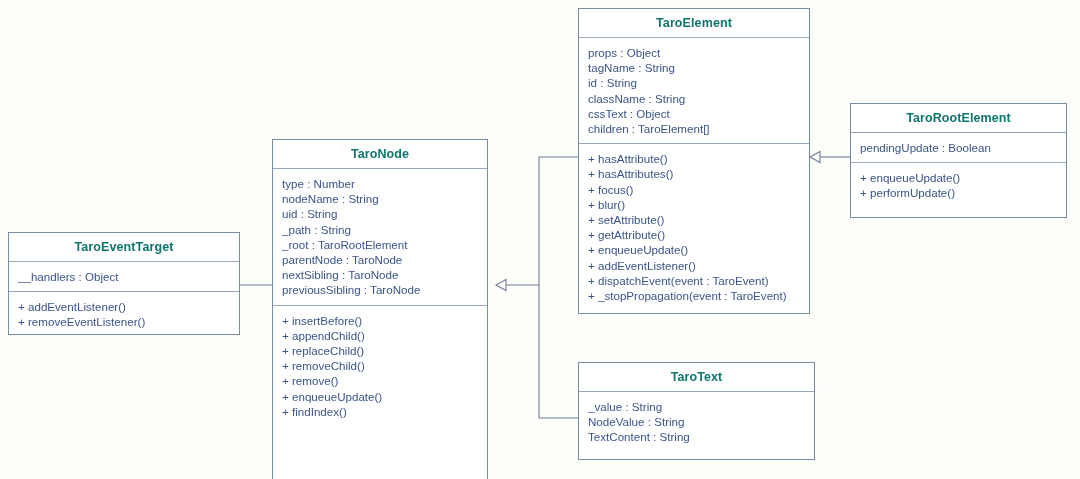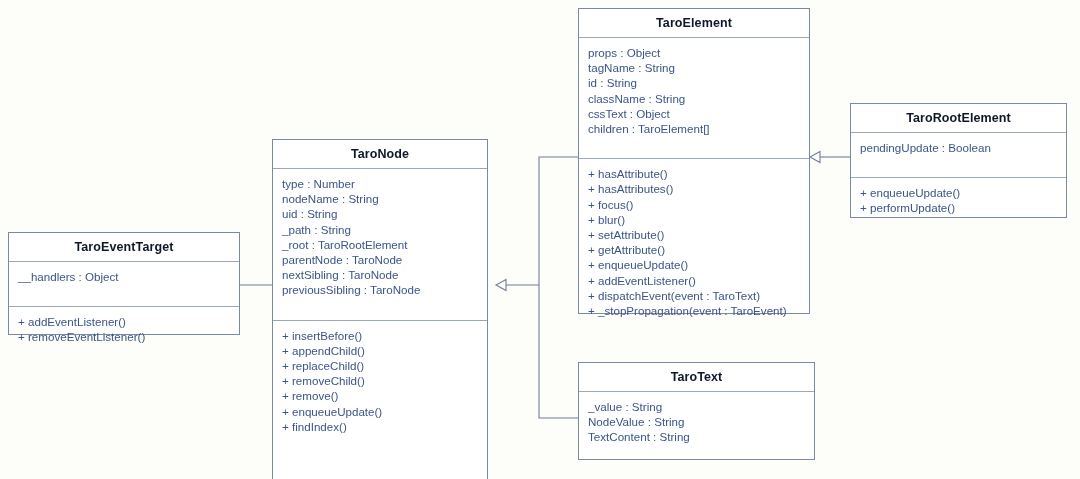--- a/index.html
+++ b/index.html
@@ -29,25 +29,25 @@
     flex-direction: column;
     color: #2f4068;
   }
   .uml-title {
     text-align: center;
     font-weight: bold;
     font-size: 12.5px;
     letter-spacing: 0.1px;
     padding: 7px 4px 7px 4px;
     border-bottom: 1px solid #9aa8bb;
-    color: #0f172a;
+    color: #0f766e;
     white-space: nowrap;
   }
   .uml-compartment {
-    padding: 7px 8px 22px 9px;
+    padding: 7px 8px 7px 9px;
     font-size: 11.6px;
     line-height: 15.2px;
     color: #3b5488;
   }
   .uml-attrs {
     border-bottom: 1px solid #9aa8bb;
   }
   .uml-attrs.no-rule {
     border-bottom: none;
   }
@@ -149,21 +149,21 @@
     </div>
     <div class="uml-compartment uml-ops">
       <div class="uml-row">+ hasAttribute()</div>
       <div class="uml-row">+ hasAttributes()</div>
       <div class="uml-row">+ focus()</div>
       <div class="uml-row">+ blur()</div>
       <div class="uml-row">+ setAttribute()</div>
       <div class="uml-row">+ getAttribute()</div>
       <div class="uml-row">+ enqueueUpdate()</div>
       <div class="uml-row">+ addEventListener()</div>
-      <div class="uml-row">+ dispatchEvent(event : TaroText)</div>
+      <div class="uml-row">+ dispatchEvent(event : TaroEvent)</div>
       <div class="uml-row">+ _stopPropagation(event : TaroEvent)</div>
     </div>
   </div>
 
   <div class="uml-class" style="left:850px; top:103px; width:217px; height:115px;">
     <div class="uml-title">TaroRootElement</div>
     <div class="uml-compartment uml-attrs">
       <div class="uml-row">pendingUpdate : Boolean</div>
     </div>
     <div class="uml-compartment uml-ops">

